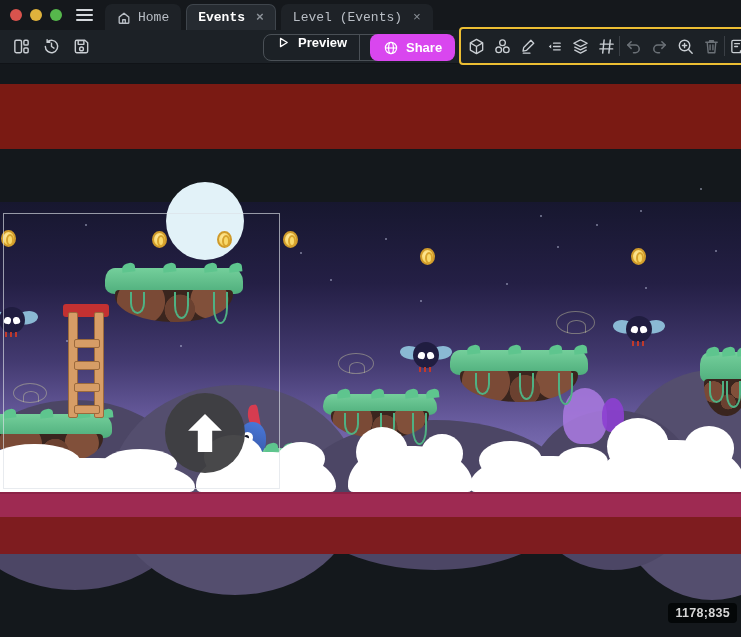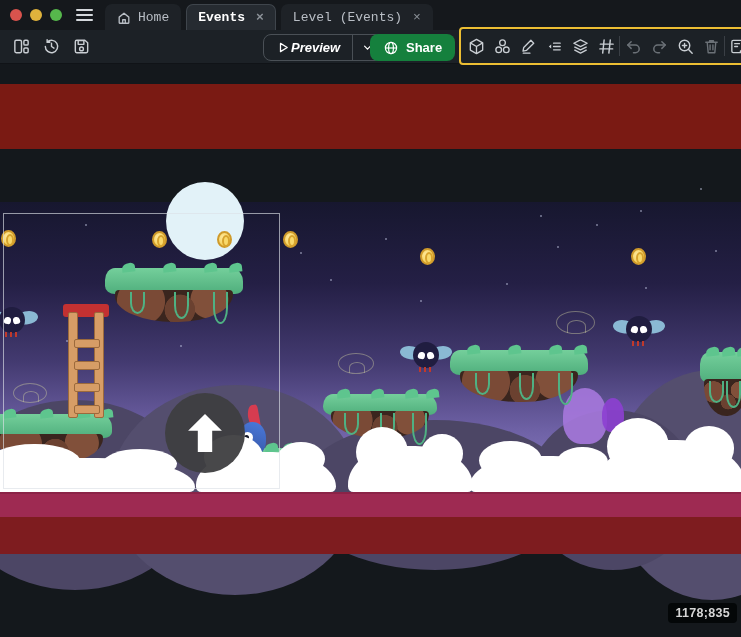--- a/index.html
+++ b/index.html
@@ -20,24 +20,24 @@
   .tab svg{display:block;}
   #toolbar{position:absolute;top:30px;left:0;width:741px;height:33px;background:#1c2126;z-index:40;
            display:flex;align-items:center;border-bottom:1px solid #101317;}
   .tool-ic{width:26px;height:26px;display:flex;align-items:center;justify-content:center;cursor:pointer;
            color:#c9ced3;flex:0 0 auto;}
   .tool-ic.dim{color:#6b7177;}
   .tool-ic svg{display:block;}
   #left-tools{display:flex;gap:4px;margin-left:8px;}
   #preview-split{position:absolute;left:263px;top:4px;height:25px;display:flex;align-items:stretch;
                  border:1.5px solid #4a5056;border-radius:8px;color:#fff;cursor:pointer;}
-  #preview-main{display:flex;align-items:center;padding:0 12px;font-size:13px;font-weight:bold;font-style:italic;}
+  #preview-main{display:flex;gap:7px;padding:0 12px;font-size:13px;font-weight:bold;}
   #preview-arrow{display:flex;align-items:center;padding:0 8px;border-left:1.5px solid #4a5056;}
   #share-btn{position:absolute;left:370px;top:4px;height:27px;display:flex;align-items:center;gap:7px;
-             padding:0 13px;background:#15803d;border-radius:8px;color:#fff;font-size:13px;font-weight:bold;cursor:pointer;justify-content:flex-end;}
+             padding:0 13px;background:#d946ef;border-radius:8px;color:#fff;font-size:13px;font-weight:bold;cursor:pointer;justify-content:flex-end;}
   #hl-box{position:absolute;left:459px;top:27px;width:279px;height:34px;border:2px solid #ecbe33;
           border-radius:4px;z-index:50;display:flex;align-items:center;justify-content:space-evenly;padding:0 2px;}
   .vsep{width:1px;height:20px;background:#3a3f45;flex:0 0 auto;}
   
   #scene-canvas{position:absolute;inset:0;z-index:1;}
   .abs{position:absolute;}
   #coord-badge{position:absolute;right:4px;top:603px;background:rgba(2,4,6,.88);color:#d6d6d6;
                font-size:12.5px;font-weight:bold;padding:3px 7px;border-radius:4px;z-index:30;letter-spacing:.3px;}
 </style>
 </head>

